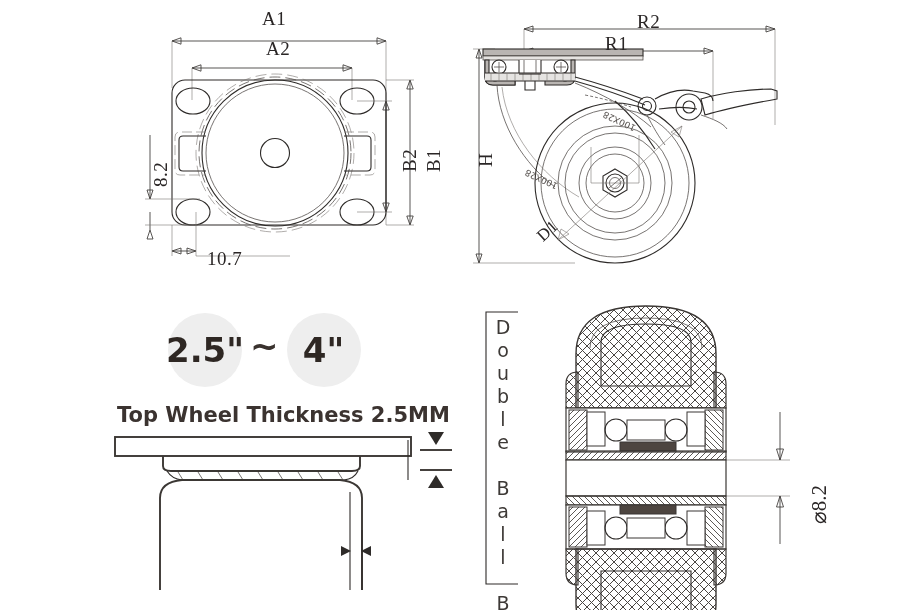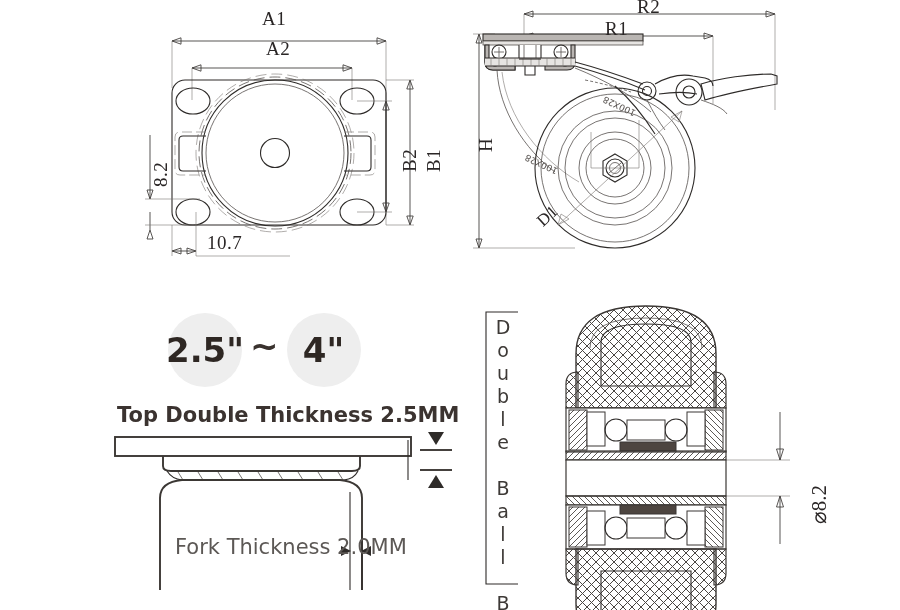--- a/index.html
+++ b/index.html
@@ -146,24 +146,24 @@
         <path class="ln-hair" d="M196 212 L196 256"></path>
         <path class="ln-hair" d="M196 256 L290 256"></path>
       </g>
     </svg>
 
     <div class="dim" style="left:262px;top:8px;">A1</div>
     <div class="dim" style="left:266px;top:38px;">A2</div>
     <div class="dim vert" style="left:423px;top:172px;">B1</div>
     <div class="dim vert" style="left:399px;top:172px;">B2</div>
     <div class="dim vert" style="left:150px;top:187px;">8.2</div>
-    <div class="dim" style="left:207px;top:232px;">10.7</div>
+    <div class="dim" style="left:207px;top:248px;">10.7</div>
   </div>
 
-  <div class="panel" style="left:455px;top:0;width:445px;height:290px;">
+  <div class="panel" style="left:455px;top:15px;width:445px;height:290px;">
 
     <svg width="445" height="290" viewBox="0 0 445 290">
 
       <g>
         <path class="ln-dim" d="M69 14 L320 14"></path>
         <path class="ln-dim" d="M69 14 l9 -3 v6 z" fill="#3a3634"></path>
         <path class="ln-dim" d="M320 14 l-9 -3 v6 z" fill="#3a3634"></path>
         <path class="ln-hair" d="M69 14 L69 52"></path>
         <path class="ln-hair" d="M320 14 L320 110"></path>
       </g>
@@ -287,21 +287,21 @@
     <div class="badge-row" style="left:168px;top:18px;">
       <div class="badge">
         <span>2.5"</span>
       </div>
       <div class="tilde">~</div>
       <div class="badge">
         <span>4"</span>
       </div>
     </div>
 
-    <div class="cap-bold" style="left:117px;top:108px;">Top Double Thickness 2.5MM</div>
+    <div class="cap-bold" style="left:117px;top:108px;">Top Wheel Thickness 2.5MM</div>
 
     <svg width="465" height="180" viewBox="0 0 465 180" style="position:absolute;left:0;top:135px;">
 
       <rect class="thick" x="115" y="7" width="296" height="19" fill="#ffffff"></rect>
 
       <path class="thick" d="M163 26 L163 36 Q163 41 171 41 L352 41 Q360 41 360 36 L360 26" fill="#ffffff"></path>
 
       <path class="ln" d="M167 41 Q172 49 182 50 L344 50 Q354 49 358 41"></path>
       <g class="ln-thin">
         <path d="M178 42 L183 50"></path>
@@ -327,21 +327,20 @@
 
       <g>
         <path class="thick" d="M420 20 L452 20"></path>
         <path class="thick" d="M420 40 L452 40"></path>
         <path d="M428 2 l16 0 l-8 13 z" fill="#2e2b29"></path>
         <path d="M428 58 l16 0 l-8 -13 z" fill="#2e2b29"></path>
         <path class="ln" d="M408 10 L408 50"></path>
       </g>
     </svg>
 
-    <div class="cap-light" style="left:175px;top:240px;">Fork Thickness 2.0MM</div>
   </div>
 
   <div class="panel" style="left:470px;top:292px;width:430px;height:318px;">
 
     <svg width="430" height="318" viewBox="0 0 430 318">
       <defs>
         <pattern id="mesh" width="9" height="9" patternUnits="userSpaceOnUse">
           <path d="M0 0 L9 9 M9 0 L0 9" stroke="#4a4643" stroke-width="1" fill="none"></path>
         </pattern>
         <pattern id="hatch45" width="6" height="6" patternUnits="userSpaceOnUse">

